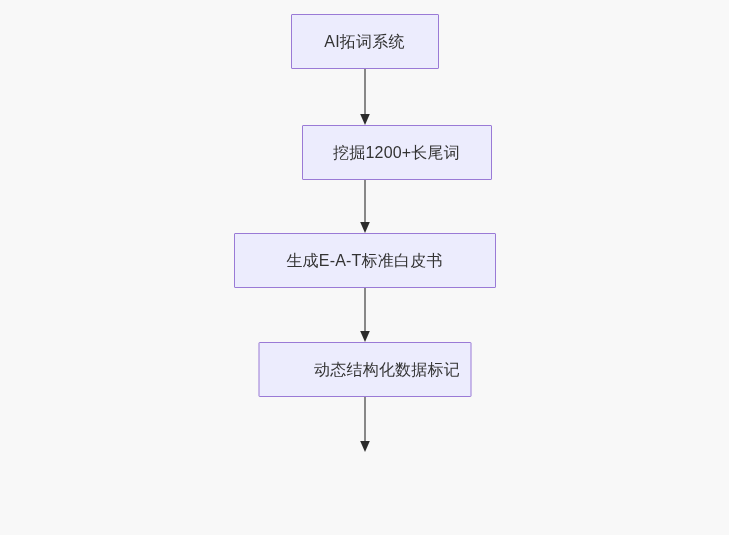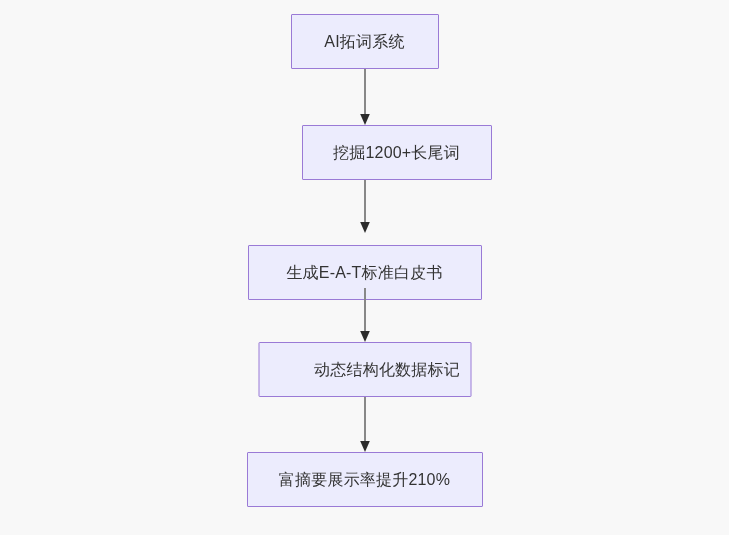--- a/index.html
+++ b/index.html
@@ -39,21 +39,21 @@
     line-height: 1;
     color: #333333;
     letter-spacing: 0.2px;
     white-space: nowrap;
     text-align: right;
   }
 
   
   .node-1 { width: 148px; top: 14px;  }
   .node-2 { width: 190px; top: 125px; margin-left: 32px; }
-  .node-3 { width: 234px; top: 245px; }
+  .node-3 { width: 262px; top: 233px; }
   .node-4 { width: 213px; top: 342px; padding-left: 45px; }
   .node-5 { width: 236px; top: 452px; }
 
   .edge {
     position: absolute;
     left: 50%;
     transform: translateX(-50%);
     width: 12px;
     display: block;
     overflow: visible;
@@ -106,17 +106,14 @@
 
   <div class="node node-4">
     <span class="node-label">动态结构化数据标记</span>
   </div>
 
   <svg class="edge edge-4" viewBox="0 0 12 55" preserveAspectRatio="none">
     <line class="edge-line" x1="6" y1="0" x2="6" y2="46"></line>
     <polygon class="edge-head" points="6,55 1.2,44 10.8,44"></polygon>
   </svg>
 
-  <div class="node node-5">
-    <span class="node-label">富摘要展示率提升210%</span>
-  </div>
 
 </div>
 
 </body></html>

